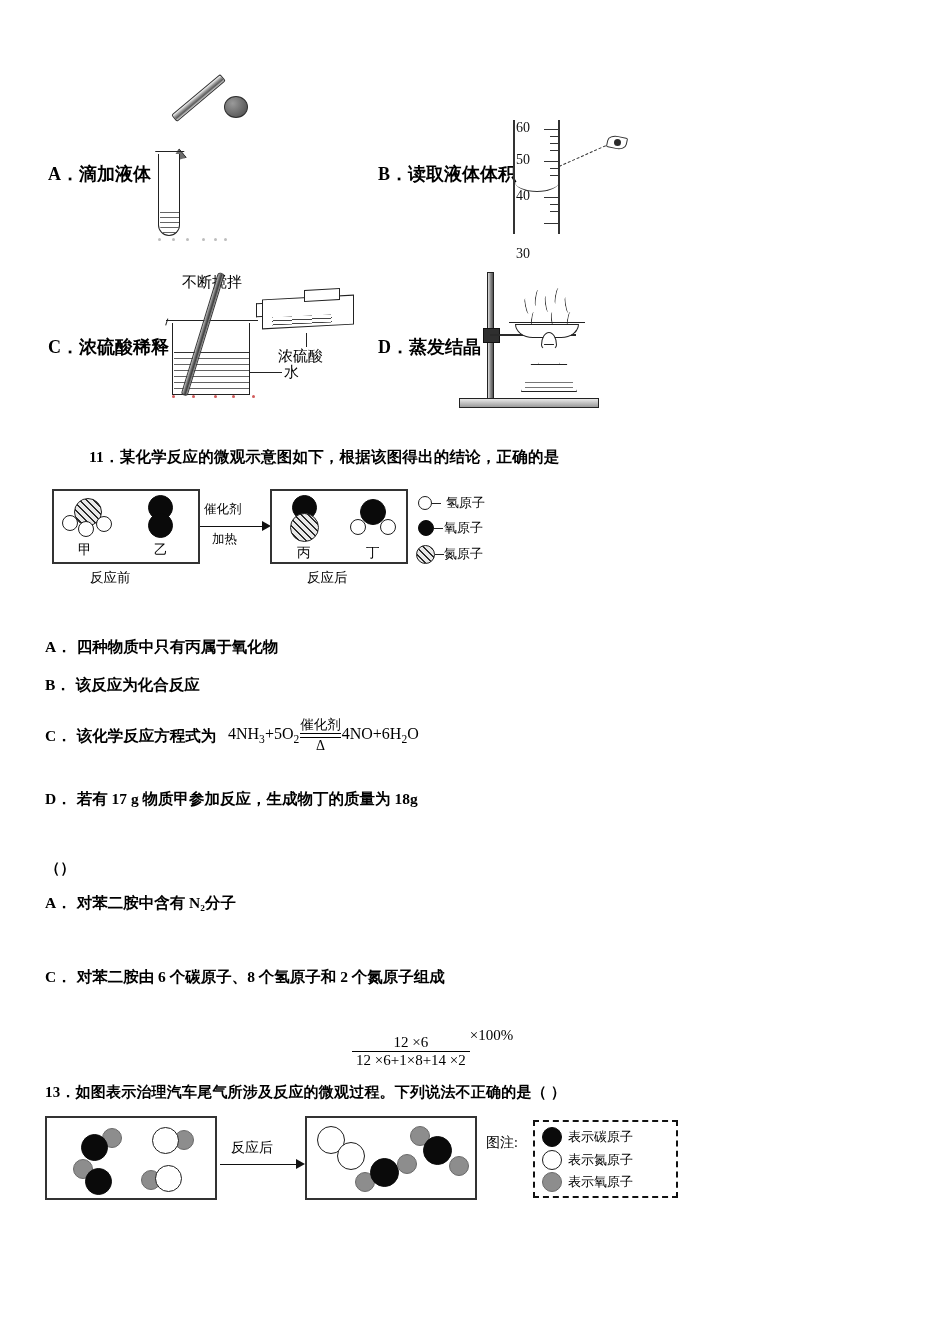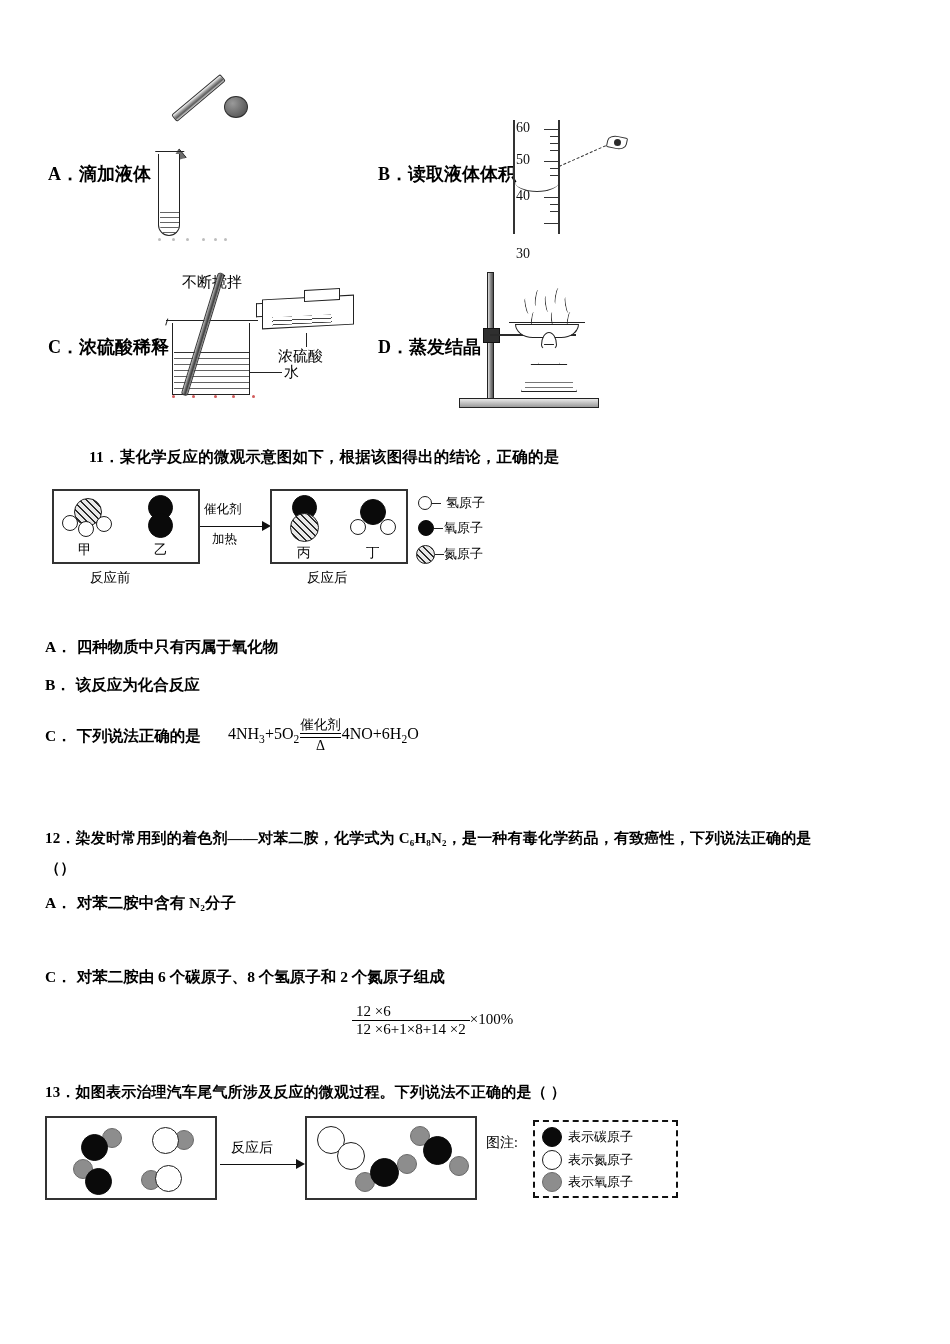--- a/index.html
+++ b/index.html
@@ -404,22 +404,23 @@
   
   .eqn {
     position: absolute;
     font-family: "Liberation Serif", serif;
     font-size: 16px;
     white-space: nowrap;
   }
   .frac {
     display: inline-block;
     vertical-align: middle;
-    text-align: left;
+    text-align: center;
     line-height: 1.15;
+    margin-top: 31px;
   }
   .frac .num { display: block; padding: 0 4px; font-size: 15px; }
   .frac .den {
     display: block; border-top: 1.3px solid #000;
     padding: 0 4px; font-size: 15px;
   }
   .cond {
     display: inline-block;
     vertical-align: middle;
     text-align: center;
@@ -623,28 +624,30 @@
   </div>
 
   <div class="opt" style="left:45px; top:636px;">
     <span class="lbl">A．</span><span>四种物质中只有丙属于氧化物</span>
   </div>
   <div class="opt" style="left:45px; top:674px;">
     <span class="lbl">B．</span><span>该反应为化合反应</span>
   </div>
 
   <div class="opt" style="left:45px; top:725px;">
-    <span class="lbl">C．</span><span>下列说法正确的是</span>
+    <span class="lbl">C．</span><span>该化学反应方程式为</span>
   </div>
   <div class="eqn" style="left:228px; top:718px;">
     <span>4NH</span><sub>3</sub><span>+5O</span><sub>2</sub><span class="cond"><span class="above">催化剂</span><span class="bar"></span><span class="below">Δ</span></span><span>4NO+6H</span><sub>2</sub><span>O</span>
   </div>
 
-
-  <div class="qtext" style="left:45px; top:828px; font-size:15px;">12．染发时常用到的着色剂——对苯二胺，化学式为 C₆H₈N₂，是一种有毒化学药品，有致癌性，下列说法正确的是</div>
+  <div class="opt" style="left:45px; top:788px;">
+    <span class="lbl">D．</span><span>若有 17 g 物质甲参加反应，生成物丁的质量为 18g</span>
+  </div>
+
   <div class="qtext" style="left:45px; top:858px; font-size:15px;">（）</div>
 
   <div class="opt" style="left:45px; top:892px;">
     <span class="lbl">A．</span><span>对苯二胺中含有 N₂分子</span>
   </div>
   <div class="opt" style="left:45px; top:966px;">
     <span class="lbl">C．</span><span>对苯二胺由 6 个碳原子、8 个氢原子和 2 个氮原子组成</span>
   </div>
 
   <div class="eqn" style="left:352px; top:1003px;">

